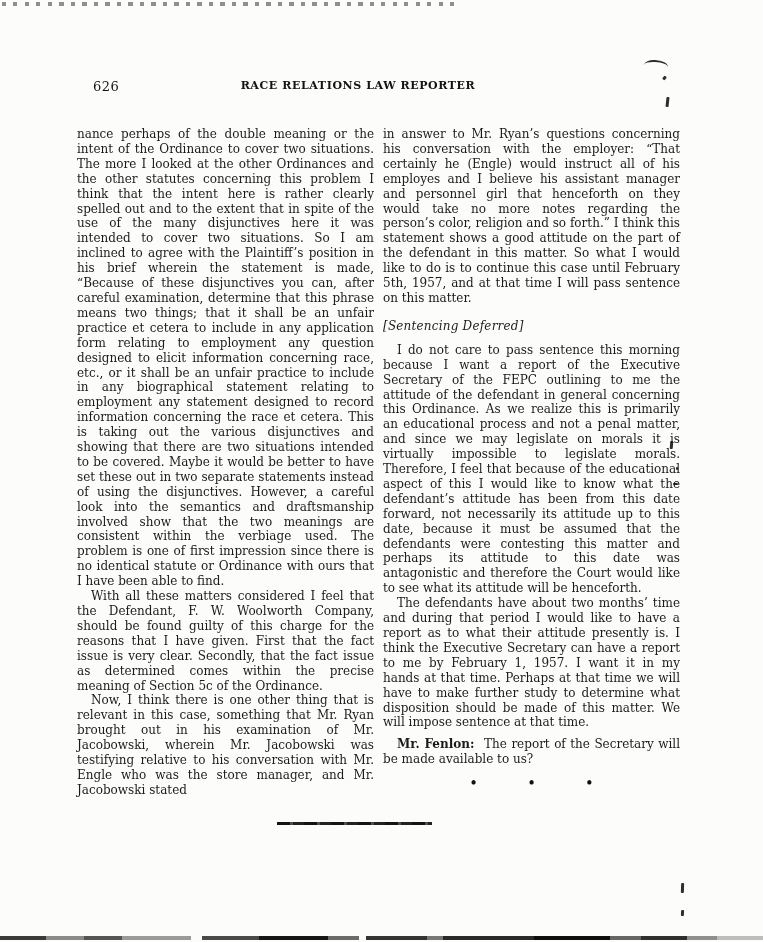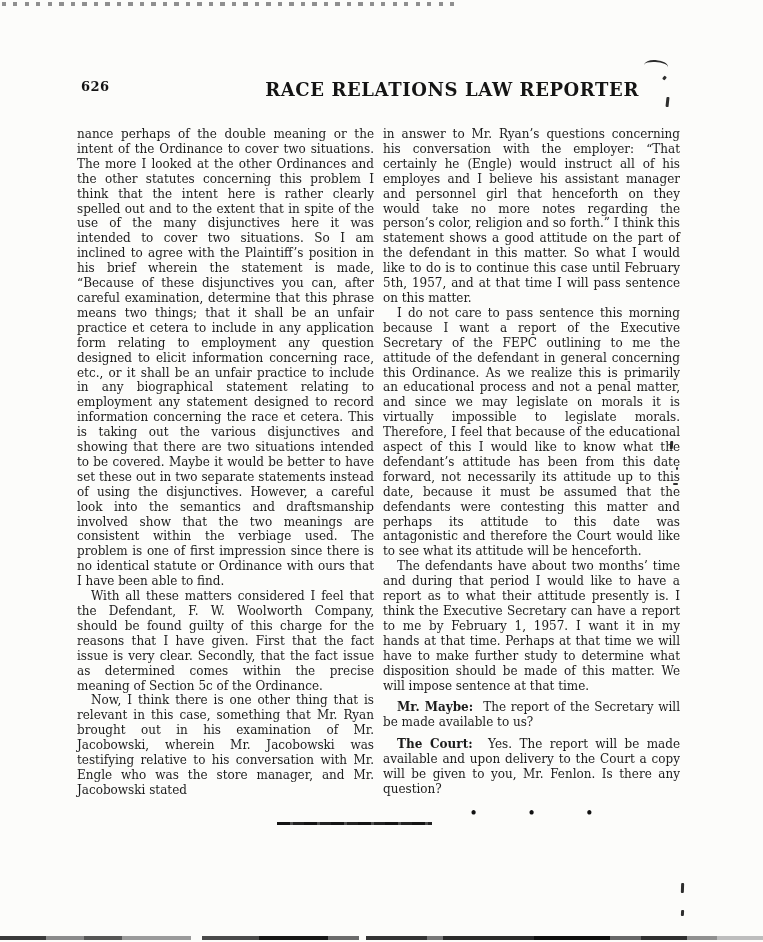--- a/index.html
+++ b/index.html
@@ -40,26 +40,26 @@
     background:linear-gradient(90deg,
       #3a3a3a 0 6%,#8a8a8a 6% 11%,#555 11% 16%,#9a9a9a 16% 25%,
       transparent 25% 26.5%,#4a4a4a 26.5% 34%,#161616 34% 43%,#6a6a6a 43% 47%,
       transparent 47% 48%,#333 48% 56%,#777 56% 58%,#2a2a2a 58% 70%,
       #0e0e0e 70% 80%,#666 80% 84%,#2f2f2f 84% 90%,#8f8f8f 90% 94%,#bdbdbd 94% 100%);
   }
 
   
   .header{position:absolute;top:79px;left:77px;width:602px;height:18px;}
   .pagenum{
-    position:absolute;left:4px;top:0;
-    font-size:13px;font-weight:bold;letter-spacing:.5px;color:#141414;
+    position:absolute;left:16px;top:0;
+    font-size:13px;font-weight:normal;letter-spacing:.5px;color:#141414;
   }
   .title{
-    position:absolute;left:0;right:40px;top:0;text-align:right;
-    font-size:18px;font-weight:bold;letter-spacing:.6px;color:#141414;
+    position:absolute;left:0;right:40px;top:0;text-align:center;
+    font-size:11px;font-weight:bold;letter-spacing:.6px;color:#141414;
     white-space:nowrap;
   }
 
   
   .col{
     position:absolute;top:127px;width:297px;
     font-size:12px;line-height:14.9px;text-align:justify;
     color:#1b1b1b;
   }
   .col-left{left:77px;}
@@ -102,20 +102,20 @@
   </div>
 
   <div class="col col-left">
     <p>nance perhaps of the double meaning or the intent of the Ordinance to cover two situations. The more I looked at the other Ordinances and the other statutes concerning this problem I think that the intent here is rather clearly spelled out and to the extent that in spite of the use of the many disjunctives here it was intended to cover two situations. So I am inclined to agree with the Plaintiff’s position in his brief wherein the statement is made, “Because of these disjunctives you can, after careful examination, determine that this phrase means two things; that it shall be an unfair practice et cetera to include in any application form relating to employment any question designed to elicit information concerning race, etc., or it shall be an unfair practice to include in any biographical statement relating to employment any statement designed to record information concerning the race et cetera. This is taking out the various disjunctives and showing that there are two situations intended to be covered. Maybe it would be better to have set these out in two separate statements instead of using the disjunctives. However, a careful look into the semantics and draftsmanship involved show that the two meanings are consistent within the verbiage used. The problem is one of first impression since there is no identical statute or Ordinance with ours that I have been able to find.</p>
     <p class="indent">With all these matters considered I feel that the Defendant, F. W. Woolworth Company, should be found guilty of this charge for the reasons that I have given. First that the fact issue is very clear. Secondly, that the fact issue as determined comes within the precise meaning of Section 5c of the Ordinance.</p>
     <p class="indent">Now, I think there is one other thing that is relevant in this case, something that Mr. Ryan brought out in his examination of Mr. Jacobowski, wherein Mr. Jacobowski was testifying relative to his conversation with Mr. Engle who was the store manager, and Mr. Jacobowski stated</p>
   </div>
 
   <div class="col col-right">
     <p>in answer to Mr. Ryan’s questions concerning his conversation with the employer: “That certainly he (Engle) would instruct all of his employes and I believe his assistant manager and personnel girl that henceforth on they would take no more notes regarding the person’s color, religion and so forth.” I think this statement shows a good attitude on the part of the defendant in this matter. So what I would like to do is to continue this case until February 5th, 1957, and at that time I will pass sentence on this matter.</p>
+    <p class="heading">[Sentencing Deferred]</p>
     <p class="indent">I do not care to pass sentence this morning because I want a report of the Executive Secretary of the FEPC outlining to me the attitude of the defendant in general concerning this Ordinance. As we realize this is primarily an educational process and not a penal matter, and since we may legislate on morals it is virtually impossible to legislate morals. Therefore, I feel that because of the educational aspect of this I would like to know what the defendant’s attitude has been from this date forward, not necessarily its attitude up to this date, because it must be assumed that the defendants were contesting this matter and perhaps its attitude to this date was antagonistic and therefore the Court would like to see what its attitude will be henceforth.</p>
     <p class="indent">The defendants have about two months’ time and during that period I would like to have a report as to what their attitude presently is. I think the Executive Secretary can have a report to me by February 1, 1957. I want it in my hands at that time. Perhaps at that time we will have to make further study to determine what disposition should be made of this matter. We will impose sentence at that time.</p>
-    <p class="speaker"><span class="speaker-name">Mr. Maybe:</span><span>The report of the Secretary will be made available to us?</span></p>
-    <p class="speaker"><span class="speaker-name">The Court:</span><span>Yes. The report will be made available and upon delivery to the Court a copy will be given to you, Mr. Fenlon. Is there any question?</span></p>
+    <p class="speaker"><span class="speaker-name">Mr. Fenlon:</span><span>The report of the Secretary will be made available to us?</span></p>
     <div class="separator">•&nbsp;•&nbsp;•</div>
   </div>
 
 </div>
 
 </body></html>

